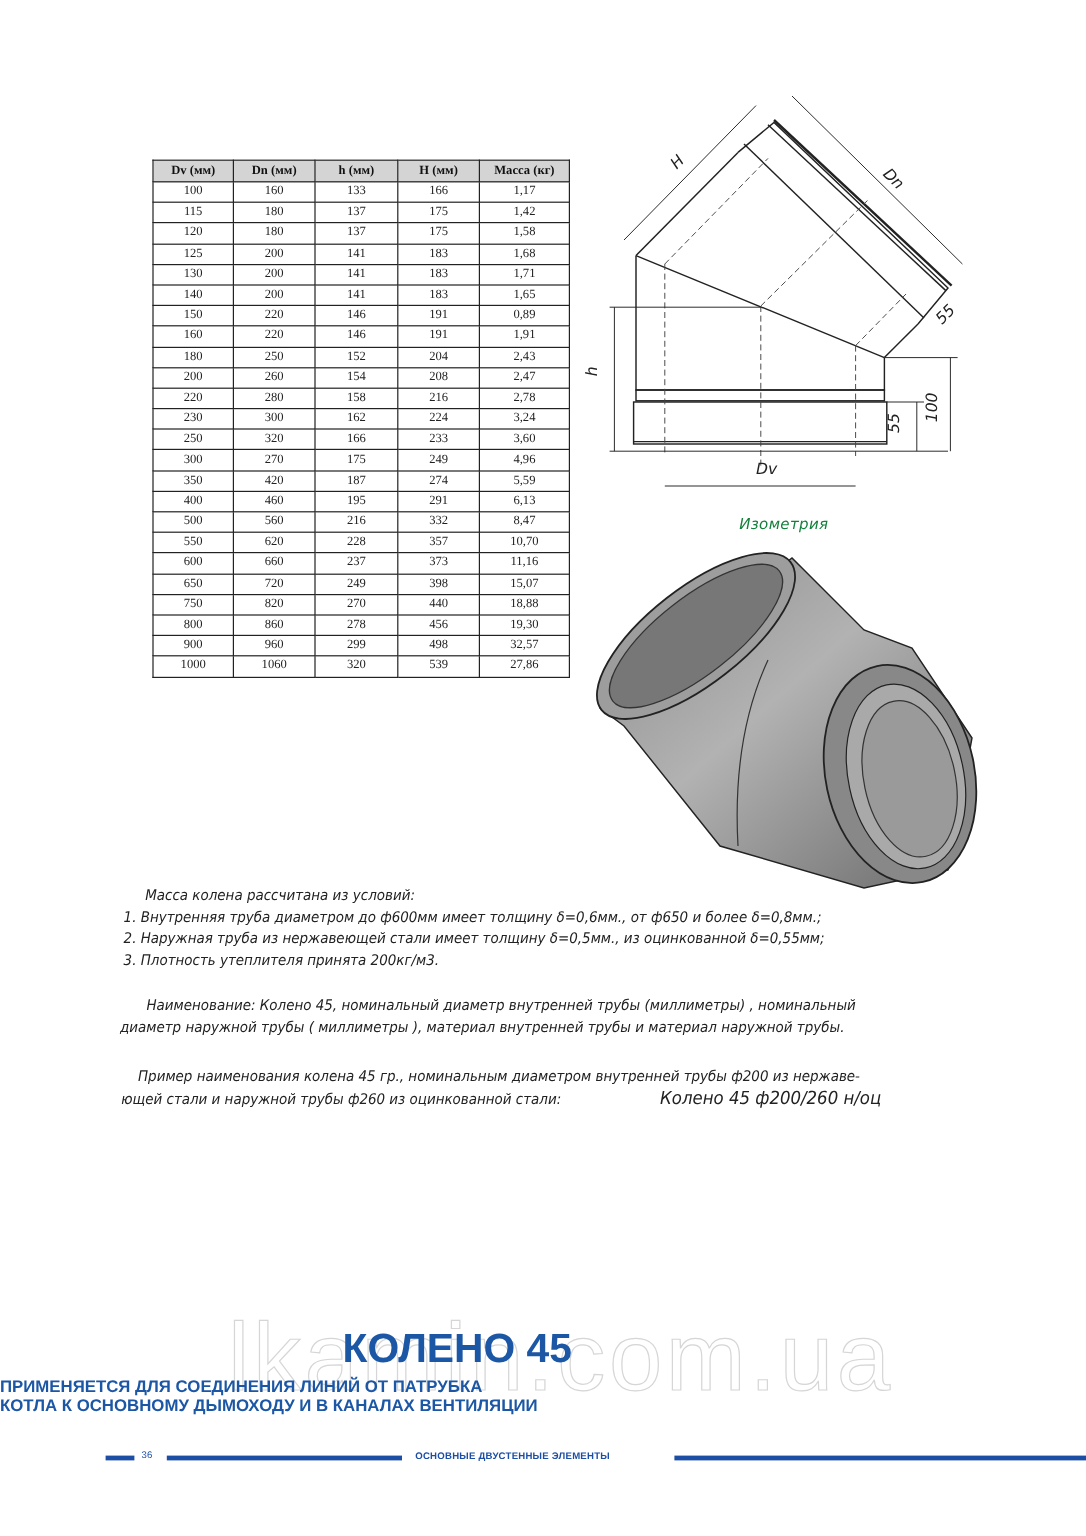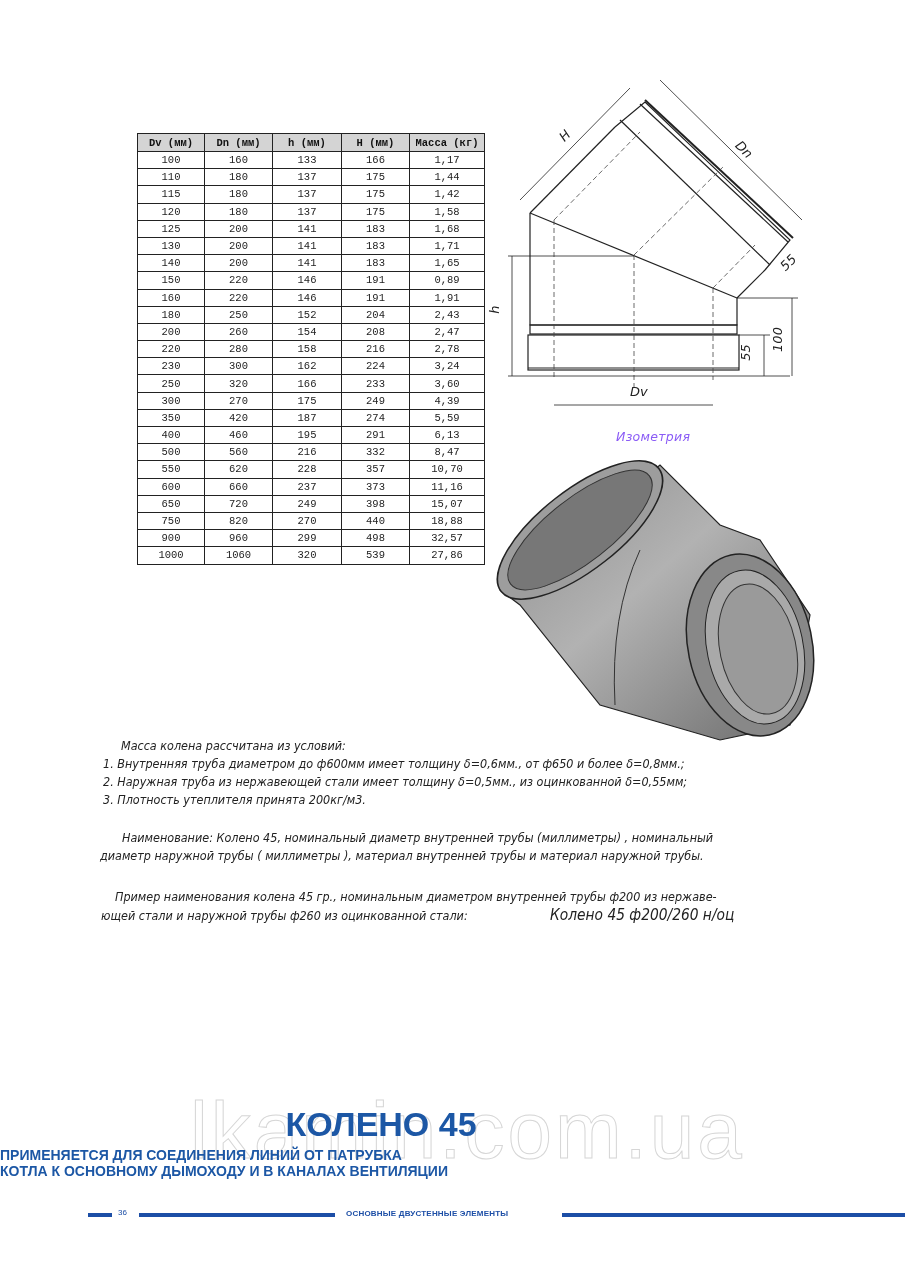--- a/index.html
+++ b/index.html
@@ -1,27 +1,27 @@
 <!DOCTYPE html>
 <html><head>
 <meta charset="utf-8">
 <style>
   html, body { margin:0; padding:0; background:#ffffff; }
   body { width:905px; height:1280px; position:relative; overflow:hidden; font-family:"Liberation Sans", sans-serif; color:#111; }
 
   
-  #spec-table { position:absolute; left:137px; top:133px; border-collapse:collapse; font-family:Liberation Mono, monospace; font-size:10.5px;padding-left:46px; }
+  #spec-table { position:absolute; left:127px; top:133px; border-collapse:collapse; font-family:Liberation Serif, serif; font-size:10.5px;padding-left:46px; }
   #spec-table th, #spec-table td { border:1px solid #222; text-align:center; padding:0; height:16.2px; line-height:16px; }
   #spec-table th { background:#d4d4d4; font-weight:bold; font-size:10.5px; height:17px; }
   #spec-table td { color:#222; }
   .c0 { width:66px; } .c1 { width:67px; } .c2 { width:68px; } .c3 { width:67px; } .c4 { width:74px; }
 
   
   #drawing { position:absolute; left:480px; top:70px; width:330px; height:380px; }
-  #drawing-caption { position:absolute; left:616px; top:429px; font-family:"DejaVu Sans", sans-serif; font-style:italic; font-size:12.5px; color:#8b5cf6; letter-spacing:0.3px; }
+  #drawing-caption { position:absolute; left:616px; top:429px; font-family:"DejaVu Sans", sans-serif; font-style:italic; font-size:12.5px; color:#15803d; letter-spacing:0.3px; }
   .dim { position:absolute; font-family:"DejaVu Sans", sans-serif; font-style:italic; font-size:13px; color:#222; }
 
   #render { position:absolute; left:490px; top:455px; width:340px; height:290px; }
 
   
   .note { position:absolute; font-family:"DejaVu Sans", sans-serif; font-style:italic; font-size:12.2px; color:#222; white-space:nowrap; transform:scaleX(0.92); transform-origin:left top; }
 
   
   #watermark { position:absolute; left:190px; top:1085px; font-family:"Liberation Sans", sans-serif; font-size:80px; color:transparent; -webkit-text-stroke:1px #d6d6d6; letter-spacing:3px; white-space:nowrap; }
   #product-title { position:absolute; left:0; width:762px; top:1105px; text-align:center; font-family:"Liberation Sans", sans-serif; font-weight:bold; font-size:34px; color:#1c57a5; }
@@ -47,27 +47,20 @@
   </thead>
   <tbody id="table-body">
       <tr>
         <td class="c0">100</td>
         <td class="c1">160</td>
         <td class="c2">133</td>
         <td class="c3">166</td>
         <td class="c4">1,17</td>
       </tr>
       <tr>
-        <td class="c0">110</td>
-        <td class="c1">180</td>
-        <td class="c2">137</td>
-        <td class="c3">175</td>
-        <td class="c4">1,44</td>
-      </tr>
-      <tr>
         <td class="c0">115</td>
         <td class="c1">180</td>
         <td class="c2">137</td>
         <td class="c3">175</td>
         <td class="c4">1,42</td>
       </tr>
       <tr>
         <td class="c0">120</td>
         <td class="c1">180</td>
         <td class="c2">137</td>
@@ -142,21 +135,21 @@
         <td class="c1">320</td>
         <td class="c2">166</td>
         <td class="c3">233</td>
         <td class="c4">3,60</td>
       </tr>
       <tr>
         <td class="c0">300</td>
         <td class="c1">270</td>
         <td class="c2">175</td>
         <td class="c3">249</td>
-        <td class="c4">4,39</td>
+        <td class="c4">4,96</td>
       </tr>
       <tr>
         <td class="c0">350</td>
         <td class="c1">420</td>
         <td class="c2">187</td>
         <td class="c3">274</td>
         <td class="c4">5,59</td>
       </tr>
       <tr>
         <td class="c0">400</td>
@@ -192,20 +185,27 @@
         <td class="c2">249</td>
         <td class="c3">398</td>
         <td class="c4">15,07</td>
       </tr>
       <tr>
         <td class="c0">750</td>
         <td class="c1">820</td>
         <td class="c2">270</td>
         <td class="c3">440</td>
         <td class="c4">18,88</td>
+      </tr>
+      <tr>
+        <td class="c0">800</td>
+        <td class="c1">860</td>
+        <td class="c2">278</td>
+        <td class="c3">456</td>
+        <td class="c4">19,30</td>
       </tr>
       <tr>
         <td class="c0">900</td>
         <td class="c1">960</td>
         <td class="c2">299</td>
         <td class="c3">498</td>
         <td class="c4">32,57</td>
       </tr>
       <tr>
         <td class="c0">1000</td>

